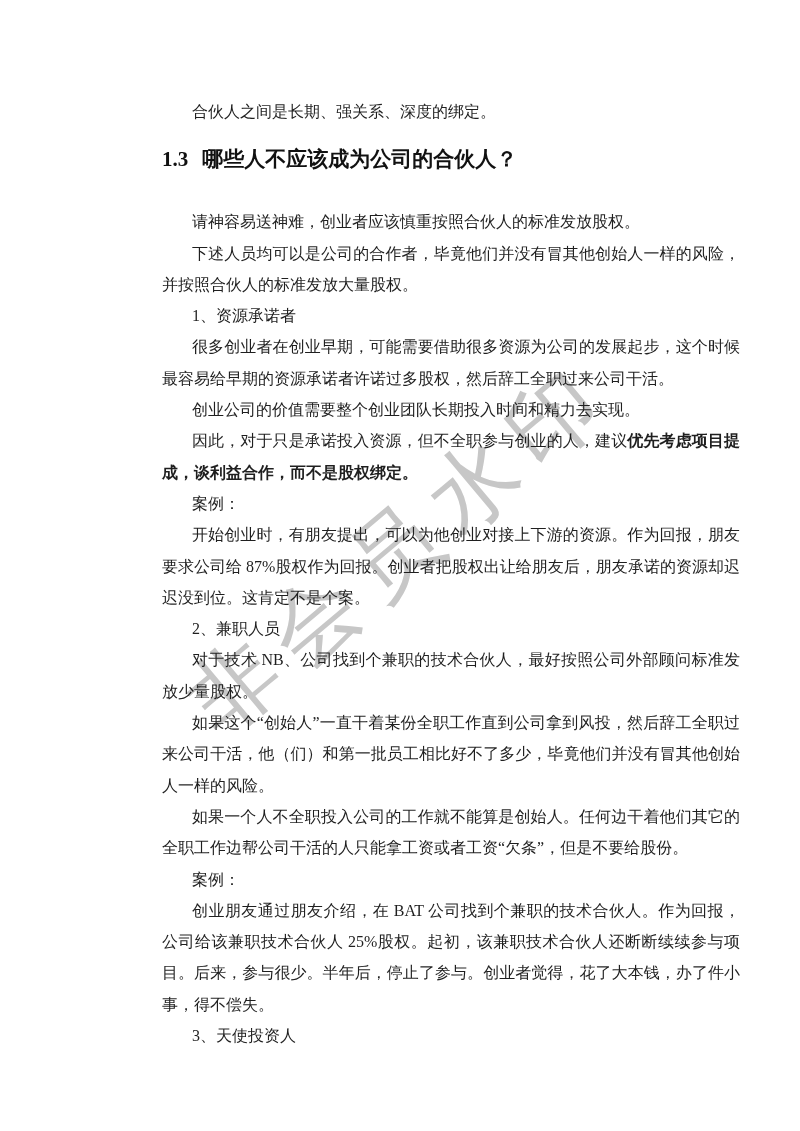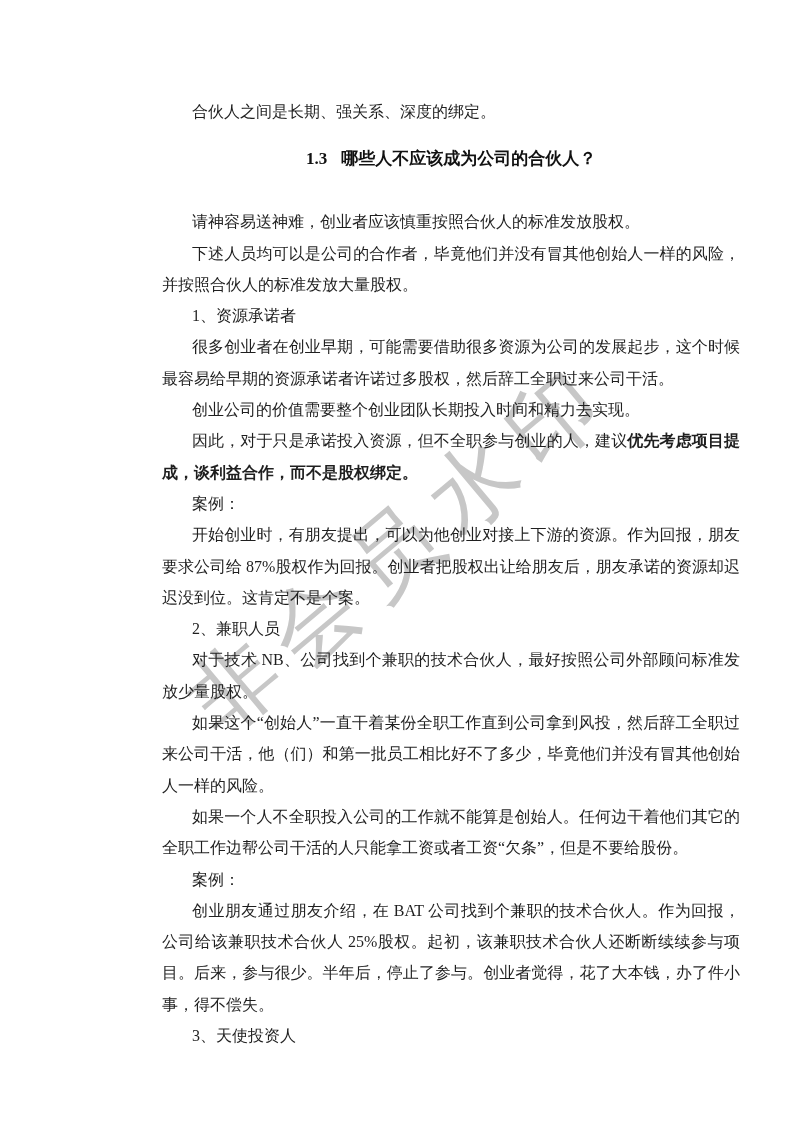--- a/index.html
+++ b/index.html
@@ -41,25 +41,25 @@
     font-size: 16px;
     line-height: 31.3px;
     text-align: justify;
     margin-left: 43px;
   }
   .content p {
     margin: 0;
     text-indent: 30px;
   }
   .section-heading {
-    font-size: 17px;
+    font-size: 21px;
     font-weight: bold;
     line-height: 36px;
     margin: 14px 0 29px 0;
-    text-align: center;
+    text-align: left;
     color: #111111;
     white-space: nowrap;
   }
   .section-heading .heading-title {
     margin-left: 14px;
   }
   .subheading, .case-label {
     font-weight: normal;
   }
   .bold-inline {

